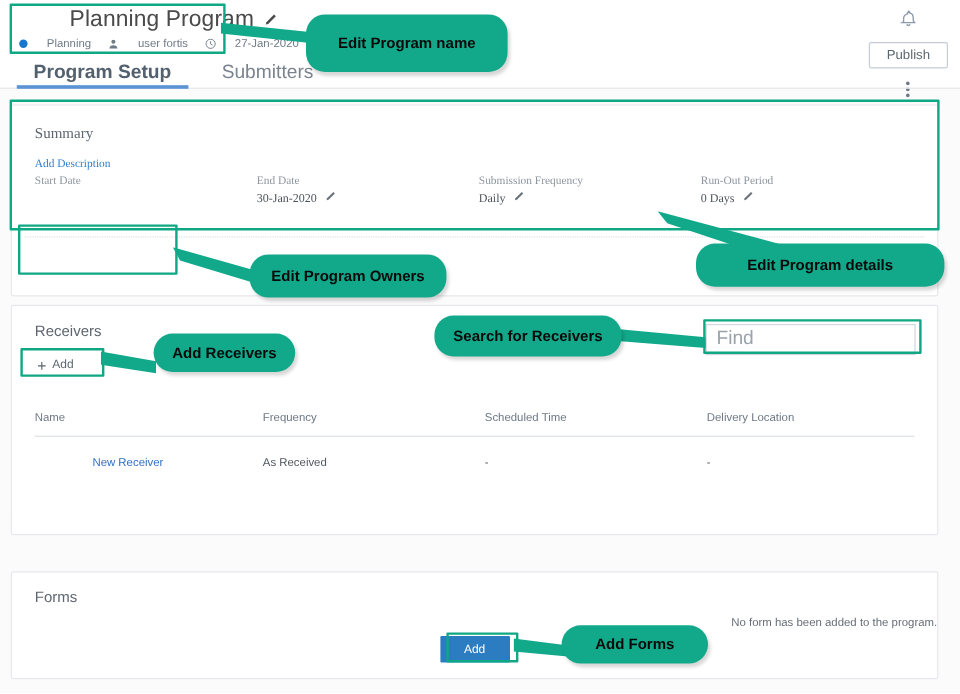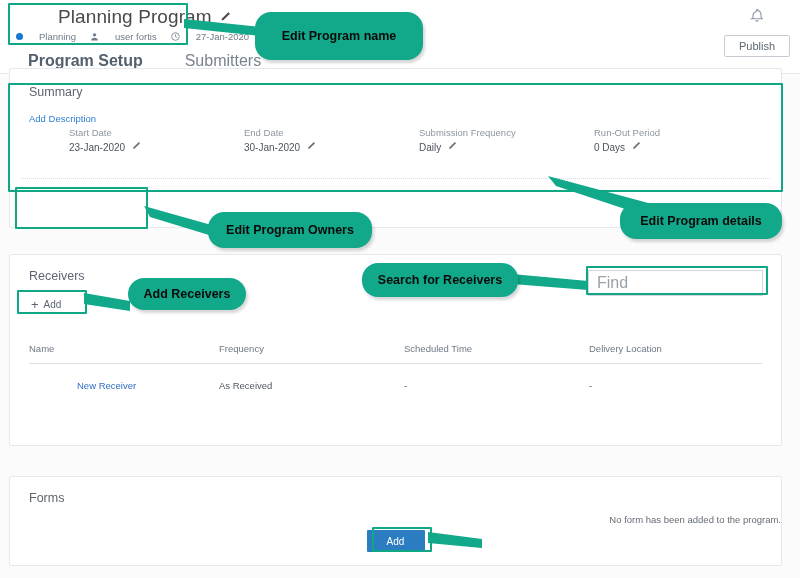--- a/index.html
+++ b/index.html
@@ -37,30 +37,30 @@
   .tabs { position: absolute; left: 0; top: 50px; width: 800px; height: 24px;
           border-bottom: 1px solid #e3e6ea; display: flex; }
   .tab { font-size: 16px; color: #7a848f; padding: 2px 14px 6px 14px; cursor: pointer;
          position: relative; margin-left: 14px; }
   .tab.active { color: #53606d; font-weight: bold; }
   .tab.active::after { content: ""; position: absolute; left: 0; right: 0; bottom: -1px; height: 3px; background: #5b93d4; }
 
   
   .card { position: absolute; left: 9px; width: 773px; background: #ffffff;
           border: 1px solid #e6e8eb; border-radius: 2px; }
-  #card-summary { top: 68px; height: 160px; }
+  #card-summary { top: 87px; height: 160px; font-family: Liberation Serif, serif; }
   #card-receivers { top: 254px; height: 192px; text-decoration: underline; }
   #card-forms { top: 476px; height: 90px; }
 
   .card-h { font-size: 12.5px; color: #5d6670; font-weight: 400; }
 
   
   .sum-title { position: absolute; left: 19px; top: 16px; }
   .add-desc { position: absolute; left: 19px; top: 44px; font-size: 9.5px; color: #2f7fd3; cursor: pointer; }
-  .fields { position: absolute; left: 19px; top: 58px; right: 12px; display: flex; margin-left: 40px; }
+  .fields { position: absolute; left: 19px; top: 58px; right: 12px; display: flex; }
   .fld { width: 187px; }
   .fld-l { font-size: 9.5px; color: #8d96a0; margin-bottom: 3px; }
   .fld-v { font-size: 10px; color: #4d545c; display: flex; align-items: center; gap: 6px; }
   .sum-divider { position: absolute; left: 11px; right: 11px; top: 109px; border-top: 1px dotted #d7dade; }
 
   .owners-title { position: absolute; left: 19px; top: 190px; font-size: 10px; color: #5d6670;
                   display: flex; align-items: center; gap: 8px; }
   .owner-chip { position: absolute; left: 19px; top: 210px; font-size: 9px; color: #5f6a74;
                 background: #f1f2f4; border: 1px solid #e2e4e8; border-radius: 2px; padding: 2px 6px; }
 
@@ -157,28 +157,20 @@
     <div class="tab">Submitters</div>
   </div>
 
   <div class="card" id="card-summary">
     <div class="card-h sum-title">Summary</div>
     <div class="add-desc">Add Description</div>
 
     <div class="fields">
       <div class="fld">
         <div class="fld-l">Start Date</div>
-        <div class="fld-v">
-          <span>23-Jan-2020</span>
-          <span class="pencil">
-            <svg width="10" height="10" viewBox="0 0 16 16">
-                <path d="M12.5 1.5l2 2-8.5 8.5-2.6.6.6-2.6z" fill="#6a727b"></path>
-              </svg>
-            </span>
-        </div>
       </div>
       <div class="fld">
         <div class="fld-l">End Date</div>
         <div class="fld-v">
           <span>30-Jan-2020</span>
           <span class="pencil">
             <svg width="10" height="10" viewBox="0 0 16 16">
                 <path d="M12.5 1.5l2 2-8.5 8.5-2.6.6.6-2.6z" fill="#6a727b"></path>
               </svg>
             </span>
@@ -282,22 +274,23 @@
   </svg>
   <svg class="tail" style="left:512px; top:272px;" width="80" height="20" viewBox="0 0 80 20">
     <polygon points="0,2 76,9 76,18 0,12"></polygon>
   </svg>
   <svg class="tail" style="left:428px; top:530px;" width="58" height="20" viewBox="0 0 58 20">
     <polygon points="0,2 54,9 54,18 0,13"></polygon>
   </svg>
 
   <div class="callout" style="left:255px; top:12px; width:168px; height:48px;">Edit Program name</div>
 
-  <div class="callout" style="left:620px; top:203px; width:162px; height:36px;">Edit Program details</div>
+  <div class="callout" style="left:580px; top:203px; width:207px; height:36px;">Edit Program details</div>
 
   <div class="callout" style="left:208px; top:212px; width:164px; height:36px;">Edit Program Owners</div>
 
   <div class="callout" style="left:128px; top:278px; width:118px; height:32px;">Add Receivers</div>
 
   <div class="callout" style="left:362px; top:263px; width:156px; height:34px;">Search for Receivers</div>
 
+  <div class="callout" style="left:468px; top:521px; width:122px; height:32px;">Add Forms</div>
 
 </div>
 
 </body></html>

